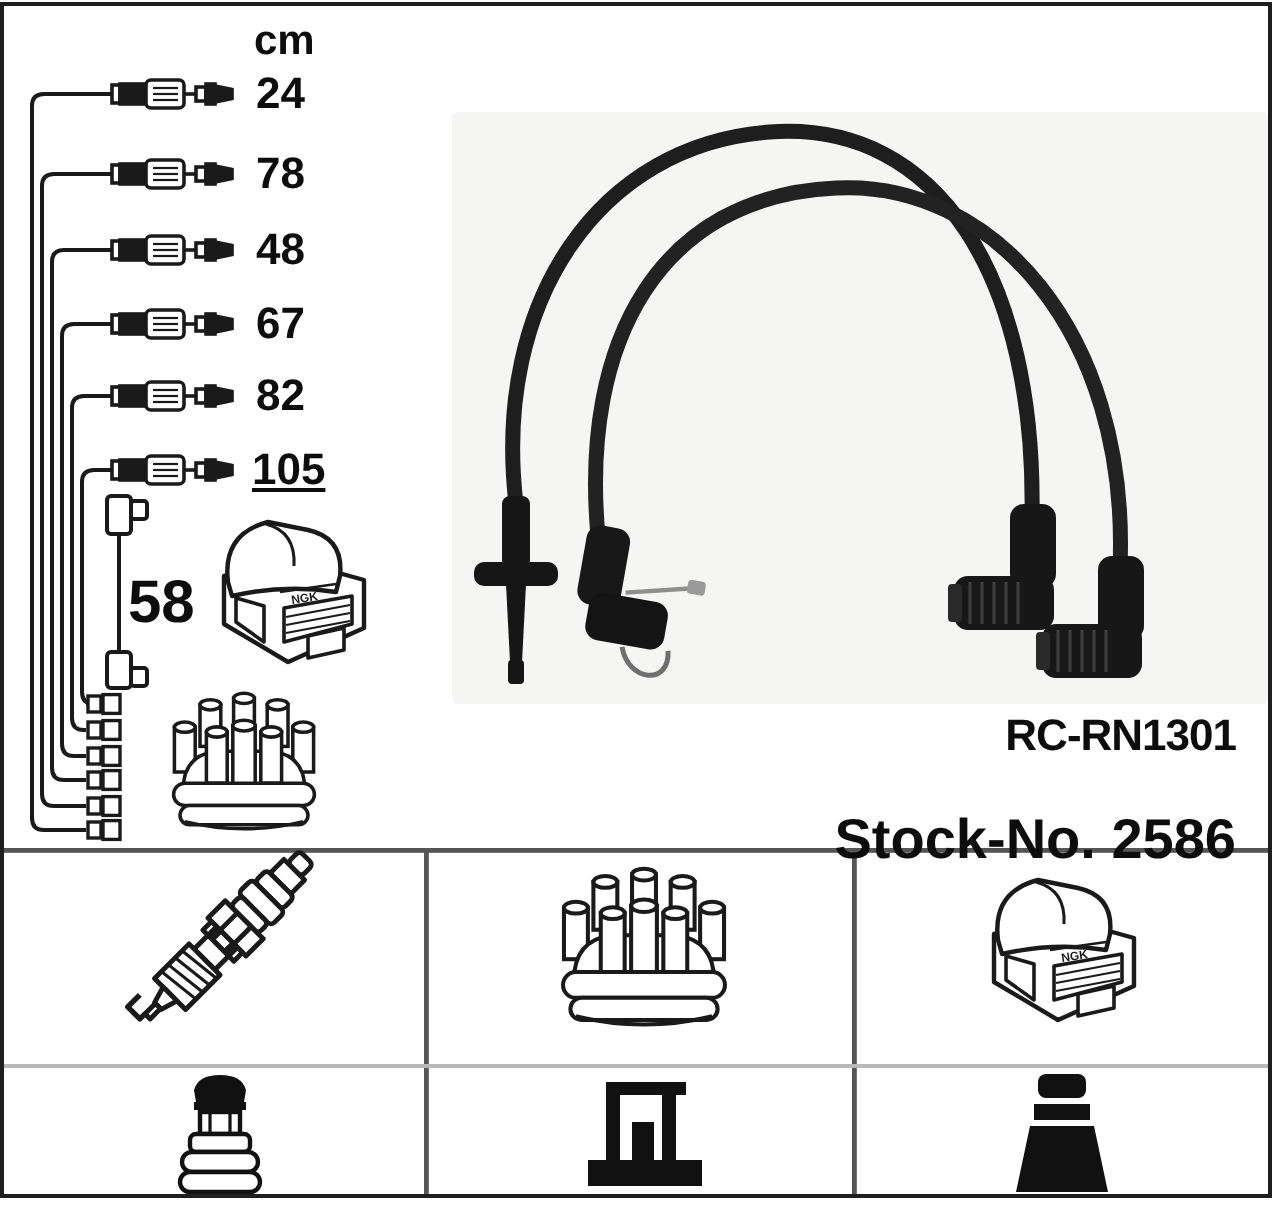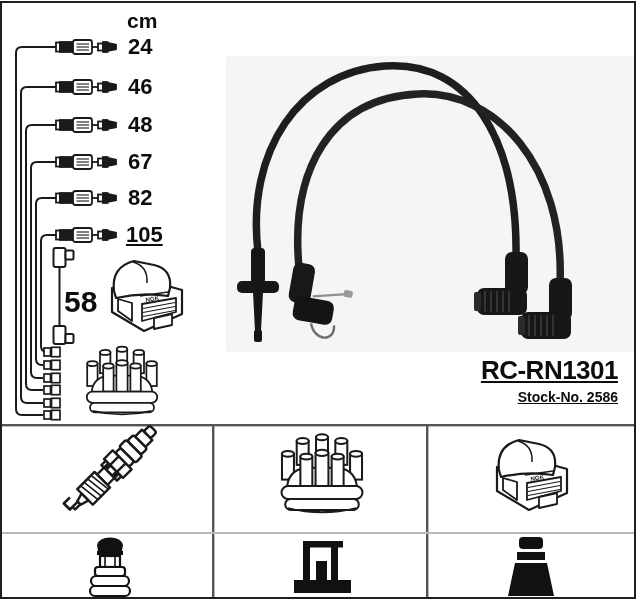--- a/index.html
+++ b/index.html
@@ -15,22 +15,22 @@
   .lbl{position:absolute;font-weight:bold;line-height:1;white-space:nowrap;color:#0d0d0d;}
   .unit{left:127px;top:10px;font-size:21px;}
   .len{left:128px;font-size:22px;}
   .len-0{top:36px;}
   .len-1{top:76px;}
   .len-2{top:114px;}
   .len-3{top:151px;}
   .len-4{top:187px;}
   .len-5{top:224px;left:126px;text-decoration:underline;}
   .len-coil{left:64px;top:287px;font-size:30px;}
-  .ref{right:22px;top:357px;font-size:26px;letter-spacing:-0.5px;text-align:center;text-decoration:underline;}
-  .stock{right:22px;top:390px;font-size:14px;text-align:right;text-decoration:underline;}
+  .ref{right:22px;top:357px;font-size:22px;letter-spacing:-0.5px;text-align:center;}
+  .stock{right:22px;top:406px;font-size:28px;text-align:right;}
 </style>
 </head>
 <body>
 
 <div class="canvas">
 
   <svg class="art" width="640" height="603" viewBox="0 0 640 603">
     <defs>
 
       <g id="asm" stroke="#1a1a1a" fill="#ffffff" stroke-width="1.8">
@@ -223,21 +223,21 @@
       <rect x="519" y="537" width="24" height="12" rx="4"></rect>
       <rect x="517" y="552" width="28" height="8"></rect>
       <path d="M515,563 L547,563 L554,596 L508,596 Z"></path>
     </g>
   </svg>
 
   <div class="frame"></div>
 
   <div class="lbl unit">cm</div>
   <div class="lbl len len-0">24</div>
-  <div class="lbl len len-1">46</div>
+  <div class="lbl len len-1">78</div>
   <div class="lbl len len-2">48</div>
   <div class="lbl len len-3">67</div>
   <div class="lbl len len-4">82</div>
   <div class="lbl len len-5">105</div>
   <div class="lbl len-coil">58</div>
   <div class="lbl ref">RC-RN1301</div>
   <div class="lbl stock">Stock-No. 2586</div>
 
 </div>
 

